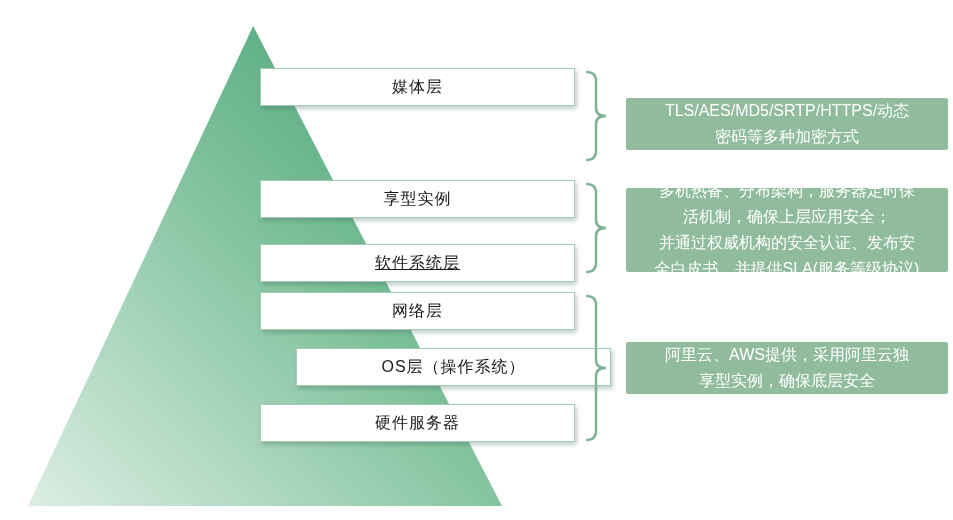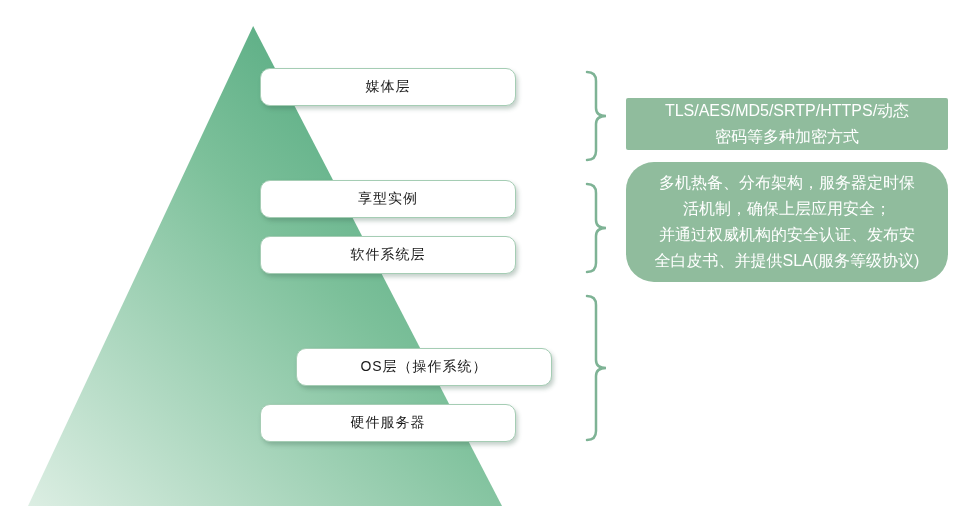--- a/index.html
+++ b/index.html
@@ -15,27 +15,27 @@
     position:absolute;
     left:28px;top:26px;
     width:474px;height:480px;
     background:linear-gradient(225deg,var(--pyramid-top,#3c9c70) 0%,#7cc09a 45%,var(--pyramid-bottom,#dceee3) 100%);
     clip-path:polygon(47.5% 0,100% 100%,0 100%);
     filter:drop-shadow(2px 2px 3px rgba(0,0,0,0.18));
   }
   
   .layer{
     position:absolute;
-    left:260px;width:256px;height:38px;
+    left:260px;width:315px;height:38px;
     background:#ffffff;
     border:1px solid var(--box-border,#a5cdb4);
-    border-radius:10px;
+    border-radius:0;
     box-shadow:2px 3px 4px rgba(60,100,80,0.30);
     display:flex;align-items:center;justify-content:center;
-    font-size:14px;color:#1a1a1a;letter-spacing:1px;
+    font-size:16px;color:#1a1a1a;letter-spacing:1px;
     box-sizing:border-box;
   }
   
   .brace{
     position:absolute;left:584px;
     color:var(--brace-color,#7eb395);
     line-height:0;
   }
   
   .annotation{
@@ -45,48 +45,51 @@
     color:var(--annotation-text,#ffffff);
     display:flex;align-items:center;justify-content:center;
     text-align:center;
     font-size:16px;line-height:26px;
     white-space:pre-line;
     border-radius:2px;
     box-sizing:border-box;
     padding:0 6px;
   }
   .ann-a{top:98px;height:52px;}
-  .ann-b{top:162px;height:120px;border-radius:28px;}
+  .ann-b{top:188px;height:84px;}
   .ann-c{top:342px;height:52px;}
   .brace-a{top:70px;}
   .brace-b{top:182px;}
   .brace-c{top:294px;}
   .layer-1{top:68px;}
   .layer-2{top:124px;}
   .layer-3{top:180px;}
-  .layer-4{top:236px;}
+  .layer-4{top:244px;text-decoration:underline;}
   .layer-5{top:292px;}
   .layer-6{top:348px;margin-left:36px;}
   .layer-7{top:404px;text-align:center;}
 </style>
 </head>
 <body>
 
 <div class="canvas">
 
   <div class="pyramid"></div>
 
   <div class="layer layer-1">
     <span>媒体层</span>
   </div>
   <div class="layer layer-3">
     <span>享型实例</span>
   </div>
   <div class="layer layer-4">
     <span>软件系统层</span>
+  </div>
+  <div class="layer layer-5">
+    <span>网络层</span>
   </div>
   <div class="layer layer-6">
     <span>OS层（操作系统）</span>
   </div>
   <div class="layer layer-7">
     <span>硬件服务器</span>
   </div>
 
   <div class="brace brace-a">
     <svg width="26" height="92" viewBox="0 0 26 92" aria-hidden="true">
@@ -107,14 +110,18 @@
   <div class="annotation ann-a">
     <span>TLS/AES/MD5/SRTP/HTTPS/动态
 密码等多种加密方式</span>
   </div>
   <div class="annotation ann-b">
     <span>多机热备、分布架构，服务器定时保
 活机制，确保上层应用安全；
 并通过权威机构的安全认证、发布安
 全白皮书、并提供SLA(服务等级协议)</span>
   </div>
+  <div class="annotation ann-c">
+    <span>阿里云、AWS提供，采用阿里云独
+享型实例，确保底层安全</span>
+  </div>
 
 </div>
 
 </body></html>

